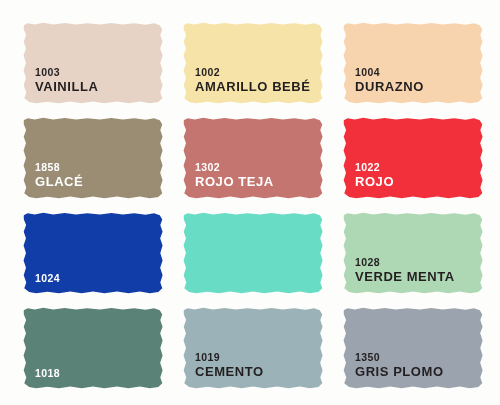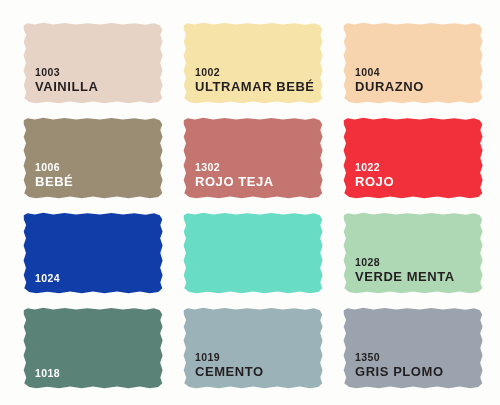--- a/index.html
+++ b/index.html
@@ -83,35 +83,35 @@
         <div class="paint" style="background: rgb(231, 211, 198);"></div>
         <div class="labels">
           <span class="code">1003</span>
           <span class="name">VAINILLA</span>
         </div>
       </div>
       <div class="swatch dark-text">
         <div class="paint" style="background: rgb(246, 227, 168);"></div>
         <div class="labels">
           <span class="code">1002</span>
-          <span class="name">ULTRAMAR BEBÉ</span>
+          <span class="name">AMARILLO BEBÉ</span>
         </div>
       </div>
       <div class="swatch dark-text">
         <div class="paint" style="background: rgb(248, 212, 174);"></div>
         <div class="labels">
           <span class="code">1004</span>
           <span class="name">DURAZNO</span>
         </div>
       </div>
       <div class="swatch light-text">
         <div class="paint" style="background: rgb(154, 141, 116);"></div>
         <div class="labels">
-          <span class="code">1006</span>
-          <span class="name">BEBÉ</span>
+          <span class="code">1858</span>
+          <span class="name">GLACÉ</span>
         </div>
       </div>
       <div class="swatch light-text">
         <div class="paint" style="background: rgb(196, 117, 111);"></div>
         <div class="labels">
           <span class="code">1302</span>
           <span class="name">ROJO TEJA</span>
         </div>
       </div>
       <div class="swatch light-text">

